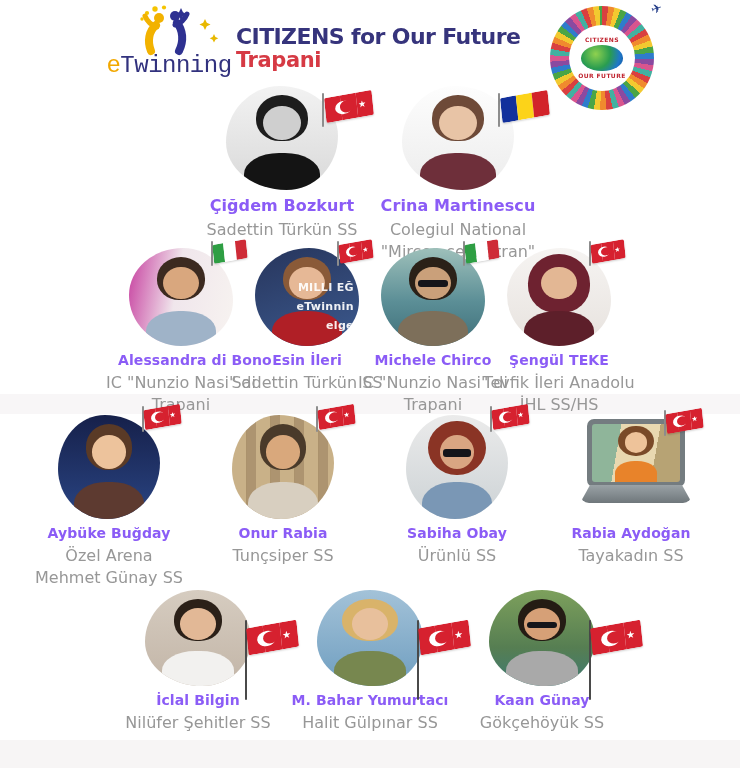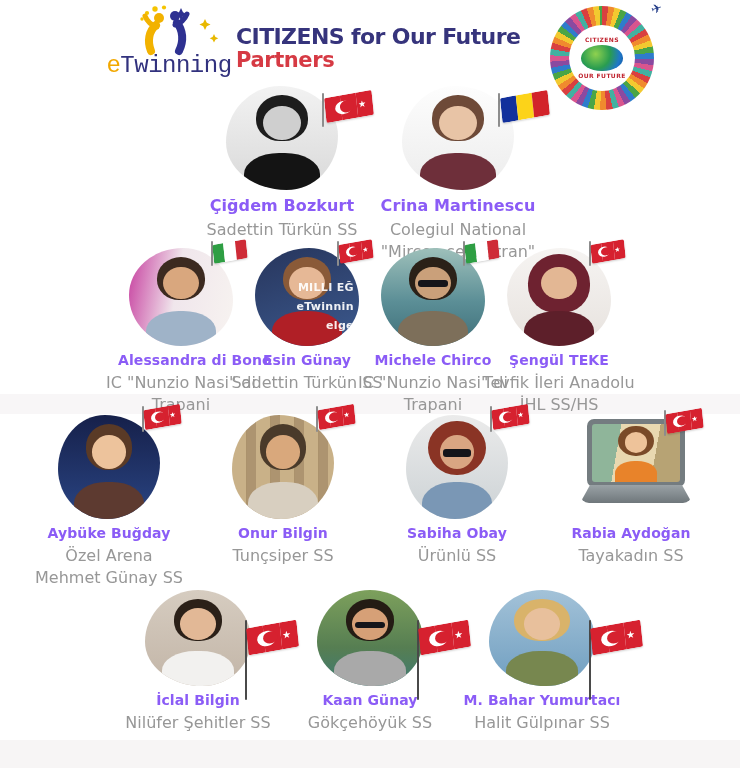--- a/index.html
+++ b/index.html
@@ -141,21 +141,21 @@
         <path d="M48 23 C42 21 38 17 36 12" stroke="#f2b200" stroke-width="5" fill="none" stroke-linecap="round"></path>
         <circle cx="66" cy="12" r="5" fill="#2e3191"></circle>
         <path d="M68 19 C74 26 75 37 70 47" stroke="#2e3191" stroke-width="8" fill="none" stroke-linecap="round"></path>
         <path d="M66 21 C72 19 76 15 78 10" stroke="#2e3191" stroke-width="5" fill="none" stroke-linecap="round"></path>
       </svg>
       <div class="etw-text"><span class="e">e</span><span>Twinning</span></div>
     </div>
 
     <div class="title-block">
       <div class="title-line1">CITIZENS for Our Future</div>
-      <div class="title-line2">Partners</div>
+      <div class="title-line2">Trapani</div>
     </div>
 
     <div class="proj-logo">
       <div class="proj-ring"></div>
       <div class="proj-inner">
         <div class="proj-line">CITIZENS</div>
         <div class="proj-globe"></div>
         <div class="proj-line">OUR FUTURE</div>
       </div>
       <span class="plane-icon">✈</span>
@@ -242,21 +242,21 @@
               <span class="pole"></span>
               <span class="cloth">
                 <span class="band b1"></span>
                 <span class="band b2"></span>
                 <span class="band b3"></span>
                 <span class="crescent"></span>
                 <span class="fstar"></span>
               </span>
             </span>
         </div>
-        <div class="pname">Esin Günay</div>
+        <div class="pname">Esin İleri</div>
         <div class="pschool">Sadettin Türkün SS</div>
       </div>
       <div class="card">
         <div class="avatar-wrap">
           <div class="avatar p5">
               <span class="hair"></span>
               <span class="face"></span>
               <span class="shades"></span>
               <span class="torso"></span>
             </div>
@@ -328,21 +328,21 @@
               <span class="pole"></span>
               <span class="cloth">
                 <span class="band b1"></span>
                 <span class="band b2"></span>
                 <span class="band b3"></span>
                 <span class="crescent"></span>
                 <span class="fstar"></span>
               </span>
             </span>
         </div>
-        <div class="pname">Onur Bilgin</div>
+        <div class="pname">Onur Rabia</div>
         <div class="pschool">Tunçsiper SS</div>
       </div>
       <div class="card">
         <div class="avatar-wrap">
           <div class="avatar p9">
               <span class="hair"></span>
               <span class="face"></span>
               <span class="shades"></span>
               <span class="torso"></span>
             </div>
@@ -405,56 +405,56 @@
                 <span class="crescent"></span>
                 <span class="fstar"></span>
               </span>
             </span>
         </div>
         <div class="pname">İclal Bilgin</div>
         <div class="pschool">Nilüfer Şehitler SS</div>
       </div>
       <div class="card">
         <div class="avatar-wrap">
+          <div class="avatar p13">
+              <span class="hair"></span>
+              <span class="face"></span>
+              <span class="torso"></span>
+            </div>
+          <span class="flag" data-country="turkey">
+              <span class="pole"></span>
+              <span class="cloth">
+                <span class="band b1"></span>
+                <span class="band b2"></span>
+                <span class="band b3"></span>
+                <span class="crescent"></span>
+                <span class="fstar"></span>
+              </span>
+            </span>
+        </div>
+        <div class="pname">M. Bahar Yumurtacı</div>
+        <div class="pschool">Halit Gülpınar SS</div>
+      </div>
+      <div class="card">
+        <div class="avatar-wrap">
           <div class="avatar p12">
               <span class="hair"></span>
               <span class="face"></span>
               <span class="shades"></span>
               <span class="torso"></span>
             </div>
           <span class="flag" data-country="turkey">
               <span class="pole"></span>
               <span class="cloth">
                 <span class="band b1"></span>
                 <span class="band b2"></span>
                 <span class="band b3"></span>
                 <span class="crescent"></span>
                 <span class="fstar"></span>
               </span>
             </span>
         </div>
         <div class="pname">Kaan Günay</div>
         <div class="pschool">Gökçehöyük SS</div>
       </div>
-      <div class="card">
-        <div class="avatar-wrap">
-          <div class="avatar p13">
-              <span class="hair"></span>
-              <span class="face"></span>
-              <span class="torso"></span>
-            </div>
-          <span class="flag" data-country="turkey">
-              <span class="pole"></span>
-              <span class="cloth">
-                <span class="band b1"></span>
-                <span class="band b2"></span>
-                <span class="band b3"></span>
-                <span class="crescent"></span>
-                <span class="fstar"></span>
-              </span>
-            </span>
-        </div>
-        <div class="pname">M. Bahar Yumurtacı</div>
-        <div class="pschool">Halit Gülpınar SS</div>
-      </div>
     </div>
   </main>
 </div>
 
 </body></html>

